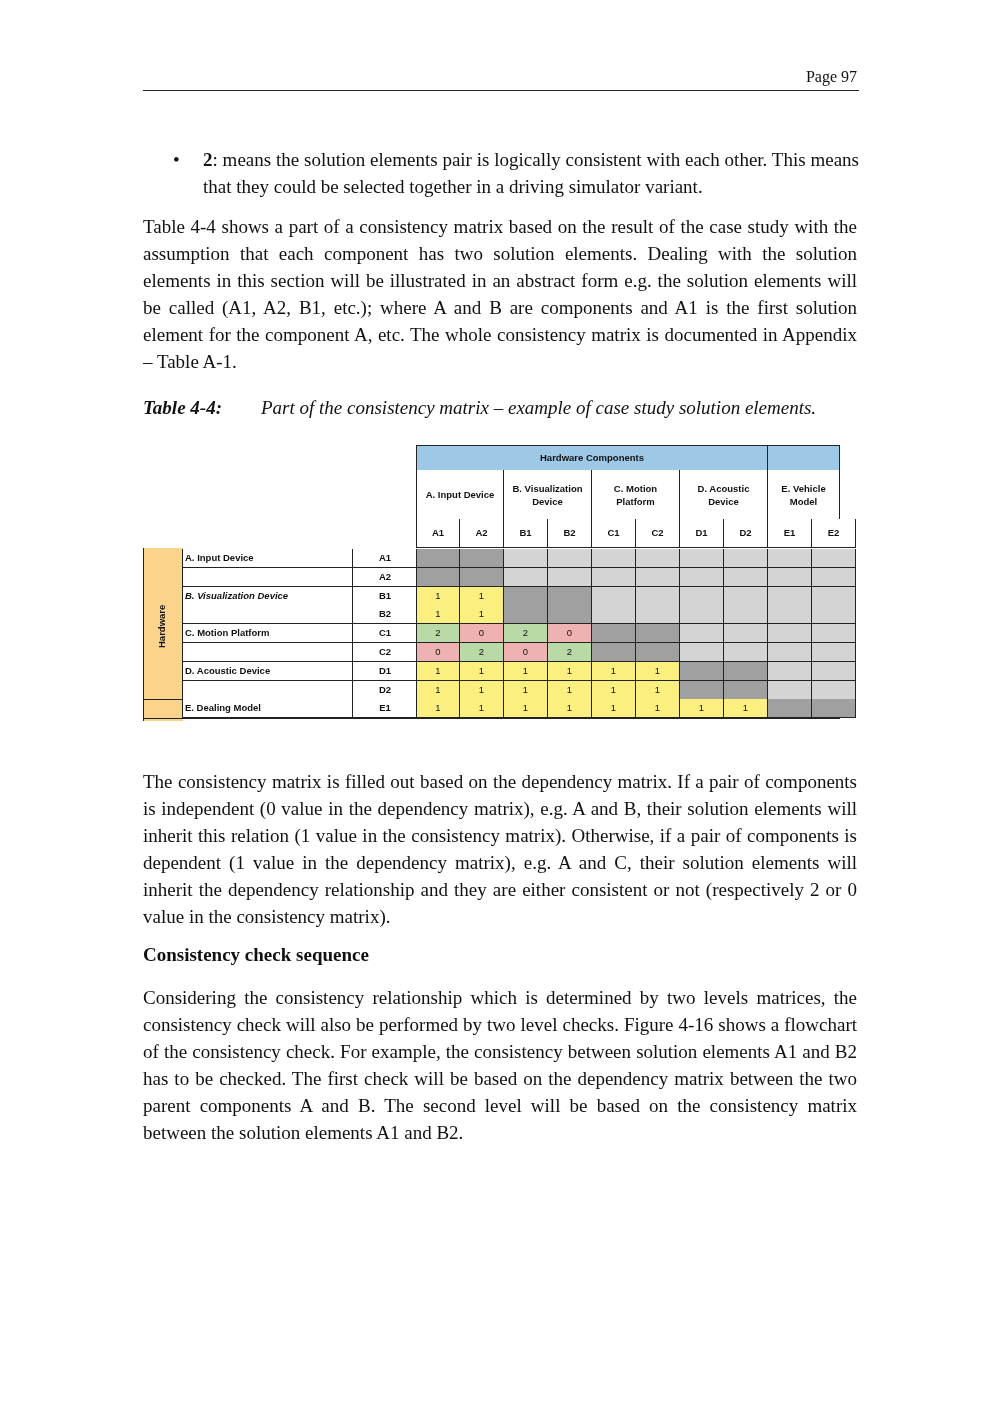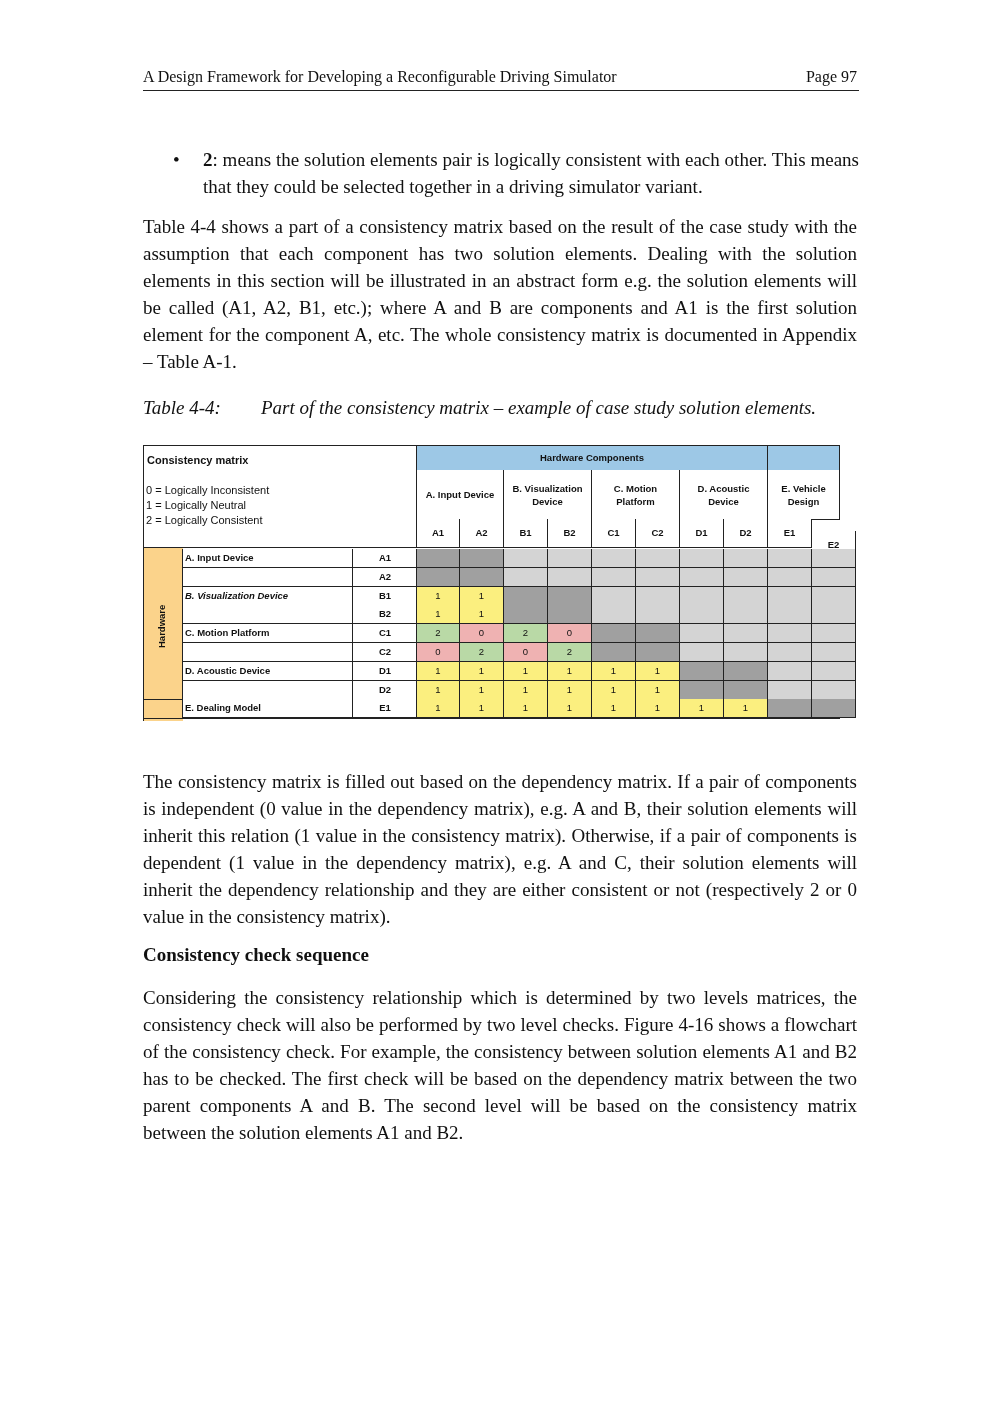--- a/index.html
+++ b/index.html
@@ -11,21 +11,21 @@
   .header .page { position: absolute; right: 2px; top: 2px; }
 
   .bullet { position: absolute; left: 173px; top: 146px; width: 690px; font-size: 19px; line-height: 27px; }
   .bullet .dot { position: absolute; left: 0; top: 0; }
   .bullet .txt { position: absolute; left: 30px; top: 0; width: 656px; text-align: justify; }
   .bullet b { font-weight: bold; }
 
   .para { position: absolute; left: 143px; width: 714px; font-size: 19px; line-height: 27px; text-align: justify; }
   .p1 { top: 213px; }
   .caption { position: absolute; left: 143px; top: 397px; width: 714px; font-size: 19px; font-style: italic; }
-  .caption .lbl { display: inline-block; width: 118px; }
+  .caption .lbl { display: inline-block; width: 118px; font-weight: bold; }
   .p2 { top: 768px; }
   .subhead { position: absolute; left: 143px; top: 944px; font-size: 19px; font-weight: bold; }
   .p3 { top: 984px; }
 
   
   .matrix { position: absolute; left: 143px; top: 445px; width: 700px; height: 275px;
             font-family: "Liberation Sans", "DejaVu Sans", sans-serif; color: #111; }
   .matrix .box { position: absolute; box-sizing: border-box; }
   .legend-box { left: 0; top: 0; width: 274px; height: 103px; border: 1px solid #222; border-right: none; border-bottom: 1px solid #222; }
   .legend-title { position: absolute; left: 3px; top: 8px; font-size: 11px; font-weight: bold; }
@@ -55,44 +55,35 @@
   .c-light { background: #d4d4d4; }
   .c-yellow { background: #fbef7f; }
   .c-green { background: #b9d9a6; }
   .c-red { background: #efb2b2; }
   .bottom-line { left: 0; top: 273px; width: 697px; height: 0; border-top: 1.5px solid #222; }
 </style>
 </head>
 <body>
 
 <div class="header">
-  <span class="title">A Design Framework for Developing a Reconfigurable Driving Simulator</span>
   <span class="page">Page 97</span>
 </div>
 
 <div class="bullet">
   <span class="dot">•</span>
   <span class="txt"><b>2</b><span>: means the solution elements pair is logically consistent with each other. This means that they could be selected together in a driving simulator variant.</span></span>
 </div>
 
 <div class="para p1">Table 4-4 shows a part of a consistency matrix based on the result of the case study with the assumption that each component has two solution elements.  Dealing with the solution elements in this section will be illustrated in an abstract form e.g. the solution elements will be called (A1, A2, B1, etc.); where A and B are components and A1 is the first solution element for the component A, etc. The whole consistency matrix is documented in Appendix – Table A-1.</div>
 
 <div class="caption">
   <span class="lbl">Table 4-4:</span><span>Part of the consistency matrix – example of case study solution elements.</span>
 </div>
 
 <div class="matrix" id="matrix">
-  <div class="box legend-box">
-    <div class="legend-title">Consistency matrix</div>
-    <div class="legend-lines">
-      <div>0 = Logically Inconsistent</div>
-      <div>1 = Logically Neutral</div>
-      <div>2 = Logically Consistent</div>
-    </div>
-  </div>
   <div class="box hw-head">Hardware Components</div>
   <div class="box hw-head-e"></div>
 
   <div class="box side">
     <div class="side-label">Hardware</div>
   </div>
   <div class="box side-sep"></div>
 <div class="box grp" style="left: 273px; width: 88px; border-left: 1px solid rgb(34, 34, 34);">
       <div>
         <div>A. Input Device</div>
@@ -113,33 +104,33 @@
     </div>
     <div class="box grp" style="left: 537px; width: 88px;">
       <div>
         <div>D. Acoustic</div>
         <div>Device</div>
       </div>
     </div>
     <div class="box grp" style="left: 625px; width: 72px;">
       <div>
         <div>E. Vehicle</div>
-        <div>Design</div>
+        <div>Model</div>
       </div>
     </div>
     <div class="box sub" style="left: 273px; width: 44px; border-left: 1px solid rgb(34, 34, 34);">A1</div>
     <div class="box sub" style="left: 317px; width: 44px;">A2</div>
     <div class="box sub" style="left: 361px; width: 44px;">B1</div>
     <div class="box sub" style="left: 405px; width: 44px;">B2</div>
     <div class="box sub" style="left: 449px; width: 44px;">C1</div>
     <div class="box sub" style="left: 493px; width: 44px;">C2</div>
     <div class="box sub" style="left: 537px; width: 44px;">D1</div>
     <div class="box sub" style="left: 581px; width: 44px;">D2</div>
     <div class="box sub" style="left: 625px; width: 44px;">E1</div>
-    <div class="box sub" style="left: 669px; width: 44px; margin-top: 12px;">E2</div>
+    <div class="box sub" style="left: 669px; width: 44px;">E2</div>
     <div class="box rowname" style="top: 104px;">A. Input Device</div>
     <div class="box rowcode" style="top: 104px;">A1</div>
     <div class="box cell c-dark" style="top: 104px; left: 273px; width: 44px; border-left: 1px solid rgb(34, 34, 34);"></div>
     <div class="box cell c-dark" style="top: 104px; left: 317px; width: 44px;"></div>
     <div class="box cell c-light" style="top: 104px; left: 361px; width: 44px;"></div>
     <div class="box cell c-light" style="top: 104px; left: 405px; width: 44px;"></div>
     <div class="box cell c-light" style="top: 104px; left: 449px; width: 44px;"></div>
     <div class="box cell c-light" style="top: 104px; left: 493px; width: 44px;"></div>
     <div class="box cell c-light" style="top: 104px; left: 537px; width: 44px;"></div>
     <div class="box cell c-light" style="top: 104px; left: 581px; width: 44px;"></div>

